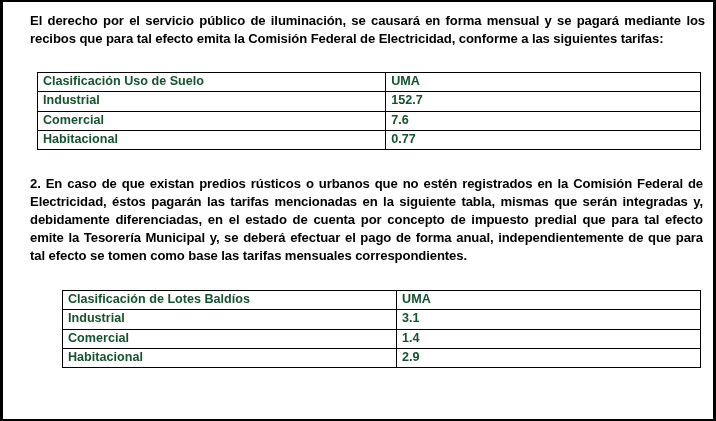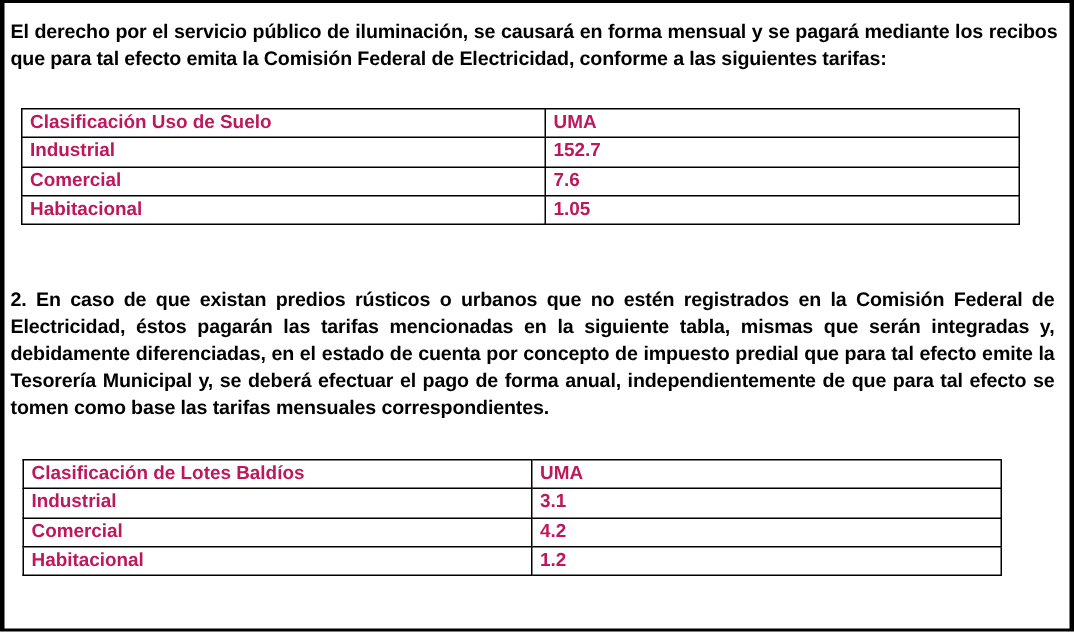--- a/index.html
+++ b/index.html
@@ -23,63 +23,63 @@
     border-right: 3px solid #000;
     border-top: 2px solid #000;
     border-bottom: 2px solid #000;
   }
   .content {
     position: absolute;
     left: 0;
     top: 0;
     right: 0;
     bottom: 0;
-    padding: 9px 12px 0 4px;
+    padding: 9px 12px 0 27px;
     box-sizing: border-box;
   }
   p.para {
     margin: 0;
     font-size: 13.1px;
     font-weight: bold;
     line-height: 1.37;
     color: #000;
     text-align: justify;
     letter-spacing: -0.1px;
   }
   p.para-1 {
     margin-top: 1px;
     margin-right: -4px;
   }
   p.para-2 {
-    margin-top: 16px;
+    margin-top: 0;
     margin-right: -2px;
   }
   table.tarifa {
     border-collapse: collapse;
     font-size: 12.6px;
     font-weight: bold;
-    color: #be185d;
+    color: #14532d;
     table-layout: fixed;
   }
   table.tarifa td {
     border: 1.5px solid #000;
     padding: 1px 5px 2px 5px;
     line-height: 1.22;
     white-space: nowrap;
     overflow: hidden;
   }
   .col-a { width: 338px; }
   .col-b { width: 305px; }
   .table-block-1 {
     margin-top: 24px;
     margin-left: 7px;
   }
   .table-block-2 {
     margin-top: 25px;
-    margin-left: 8px;
+    margin-left: 32px;
   }
   .spacer-1 { height: 25px; }
   .col-a2 { width: 328px; }
   .col-b2 { width: 302px; }
 </style>
 </head>
 <body>
 
 <div class="page">
   <div class="content">
@@ -95,44 +95,44 @@
         <tr>
           <td class="col-a">Industrial</td>
           <td class="col-b">152.7</td>
         </tr>
         <tr>
           <td class="col-a">Comercial</td>
           <td class="col-b">7.6</td>
         </tr>
         <tr>
           <td class="col-a">Habitacional</td>
-          <td class="col-b">1.05</td>
+          <td class="col-b">0.77</td>
         </tr>
       </tbody>
     </table>
 
     <div class="spacer-1"></div>
 
     <p class="para para-2">2. En caso de que existan predios rústicos o urbanos que no estén registrados en la Comisión Federal de Electricidad, éstos pagarán las tarifas mencionadas en la siguiente tabla, mismas que serán integradas y, debidamente diferenciadas, en el estado de cuenta por concepto de impuesto predial que para tal efecto emite la Tesorería Municipal y, se deberá efectuar el pago de forma anual, independientemente de que para tal efecto se tomen como base las tarifas mensuales correspondientes.</p>
 
     <table class="tarifa table-block-2">
       <tbody>
         <tr>
           <td class="col-a2">Clasificación de Lotes Baldíos</td>
           <td class="col-b2">UMA</td>
         </tr>
         <tr>
           <td class="col-a2">Industrial</td>
           <td class="col-b2">3.1</td>
         </tr>
         <tr>
           <td class="col-a2">Comercial</td>
-          <td class="col-b2">4.2</td>
+          <td class="col-b2">1.4</td>
         </tr>
         <tr>
           <td class="col-a2">Habitacional</td>
-          <td class="col-b2">1.2</td>
+          <td class="col-b2">2.9</td>
         </tr>
       </tbody>
     </table>
 
   </div>
 </div>
 
 </body></html>

